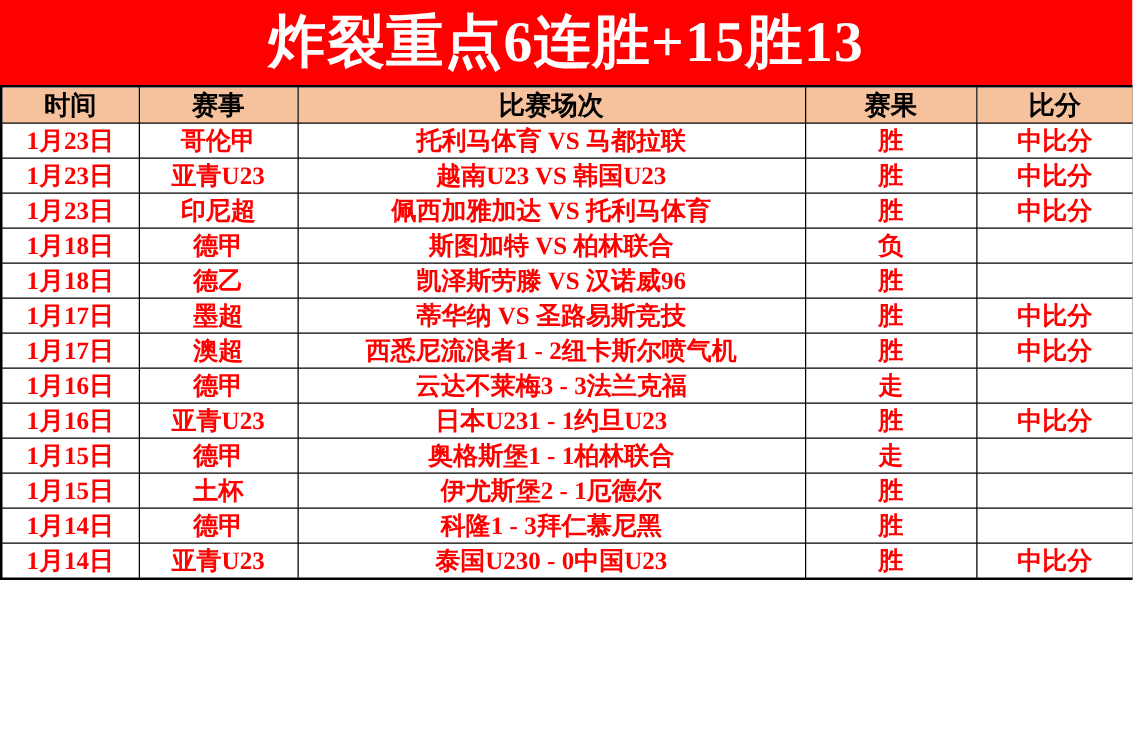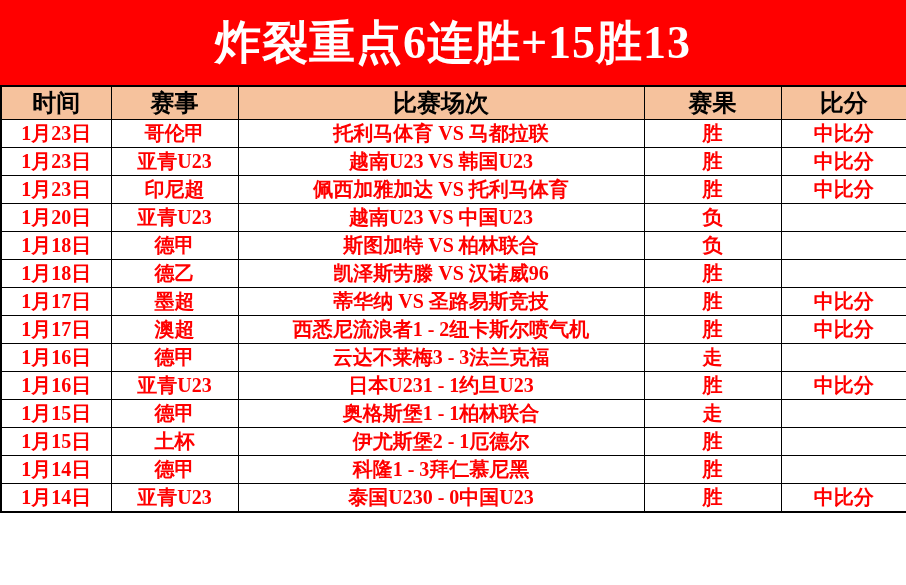--- a/index.html
+++ b/index.html
@@ -14,21 +14,21 @@
   }
   * { box-sizing: border-box; }
   html, body {
     margin: 0; padding: 0;
     width: 906px; height: 585px;
     overflow: hidden;
     background: var(--row-bg);
     font-family: "Liberation Serif", "DejaVu Serif", serif;
   }
   .banner {
-    width: 906px; height: 85px;
+    width: 906px; height: 68px;
     background: var(--banner-bg);
     color: var(--banner-text);
     display: flex; align-items: center; justify-content: center;
     font-size: 46px; font-weight: bold;
     letter-spacing: 1px;
   }
   table.results {
     width: 906px;
     border-collapse: collapse;
     table-layout: fixed;
@@ -39,21 +39,21 @@
     text-align: center;
     vertical-align: middle;
     white-space: nowrap;
     overflow: hidden;
     padding: 0;
   }
   table.results th {
     height: 16px;
     background: var(--header-bg);
     color: var(--text-black);
-    font-size: 24px;
+    font-size: 21px;
     font-weight: bold;
   }
   table.results td {
     height: 27px;
     font-size: 20px;
     font-weight: bold;
     color: var(--text-red);
     background: var(--row-bg);
   }
   td.result-hl { background: var(--highlight-bg); }
@@ -101,27 +101,20 @@
         <td class="col-match">越南U23 VS 韩国U23</td>
         <td class="col-result result-hl">胜</td>
         <td class="col-score">中比分</td>
       </tr>
       <tr>
         <td class="col-date">1月23日</td>
         <td class="col-league">印尼超</td>
         <td class="col-match">佩西加雅加达 VS 托利马体育</td>
         <td class="col-result result-hl">胜</td>
         <td class="col-score">中比分</td>
-      </tr>
-      <tr>
-        <td class="col-date">1月20日</td>
-        <td class="col-league">亚青U23</td>
-        <td class="col-match">越南U23 VS 中国U23</td>
-        <td class="col-result result-loss">负</td>
-        <td class="col-score"></td>
       </tr>
       <tr>
         <td class="col-date">1月18日</td>
         <td class="col-league">德甲</td>
         <td class="col-match">斯图加特 VS 柏林联合</td>
         <td class="col-result result-loss">负</td>
         <td class="col-score"></td>
       </tr>
       <tr>
         <td class="col-date">1月18日</td>

